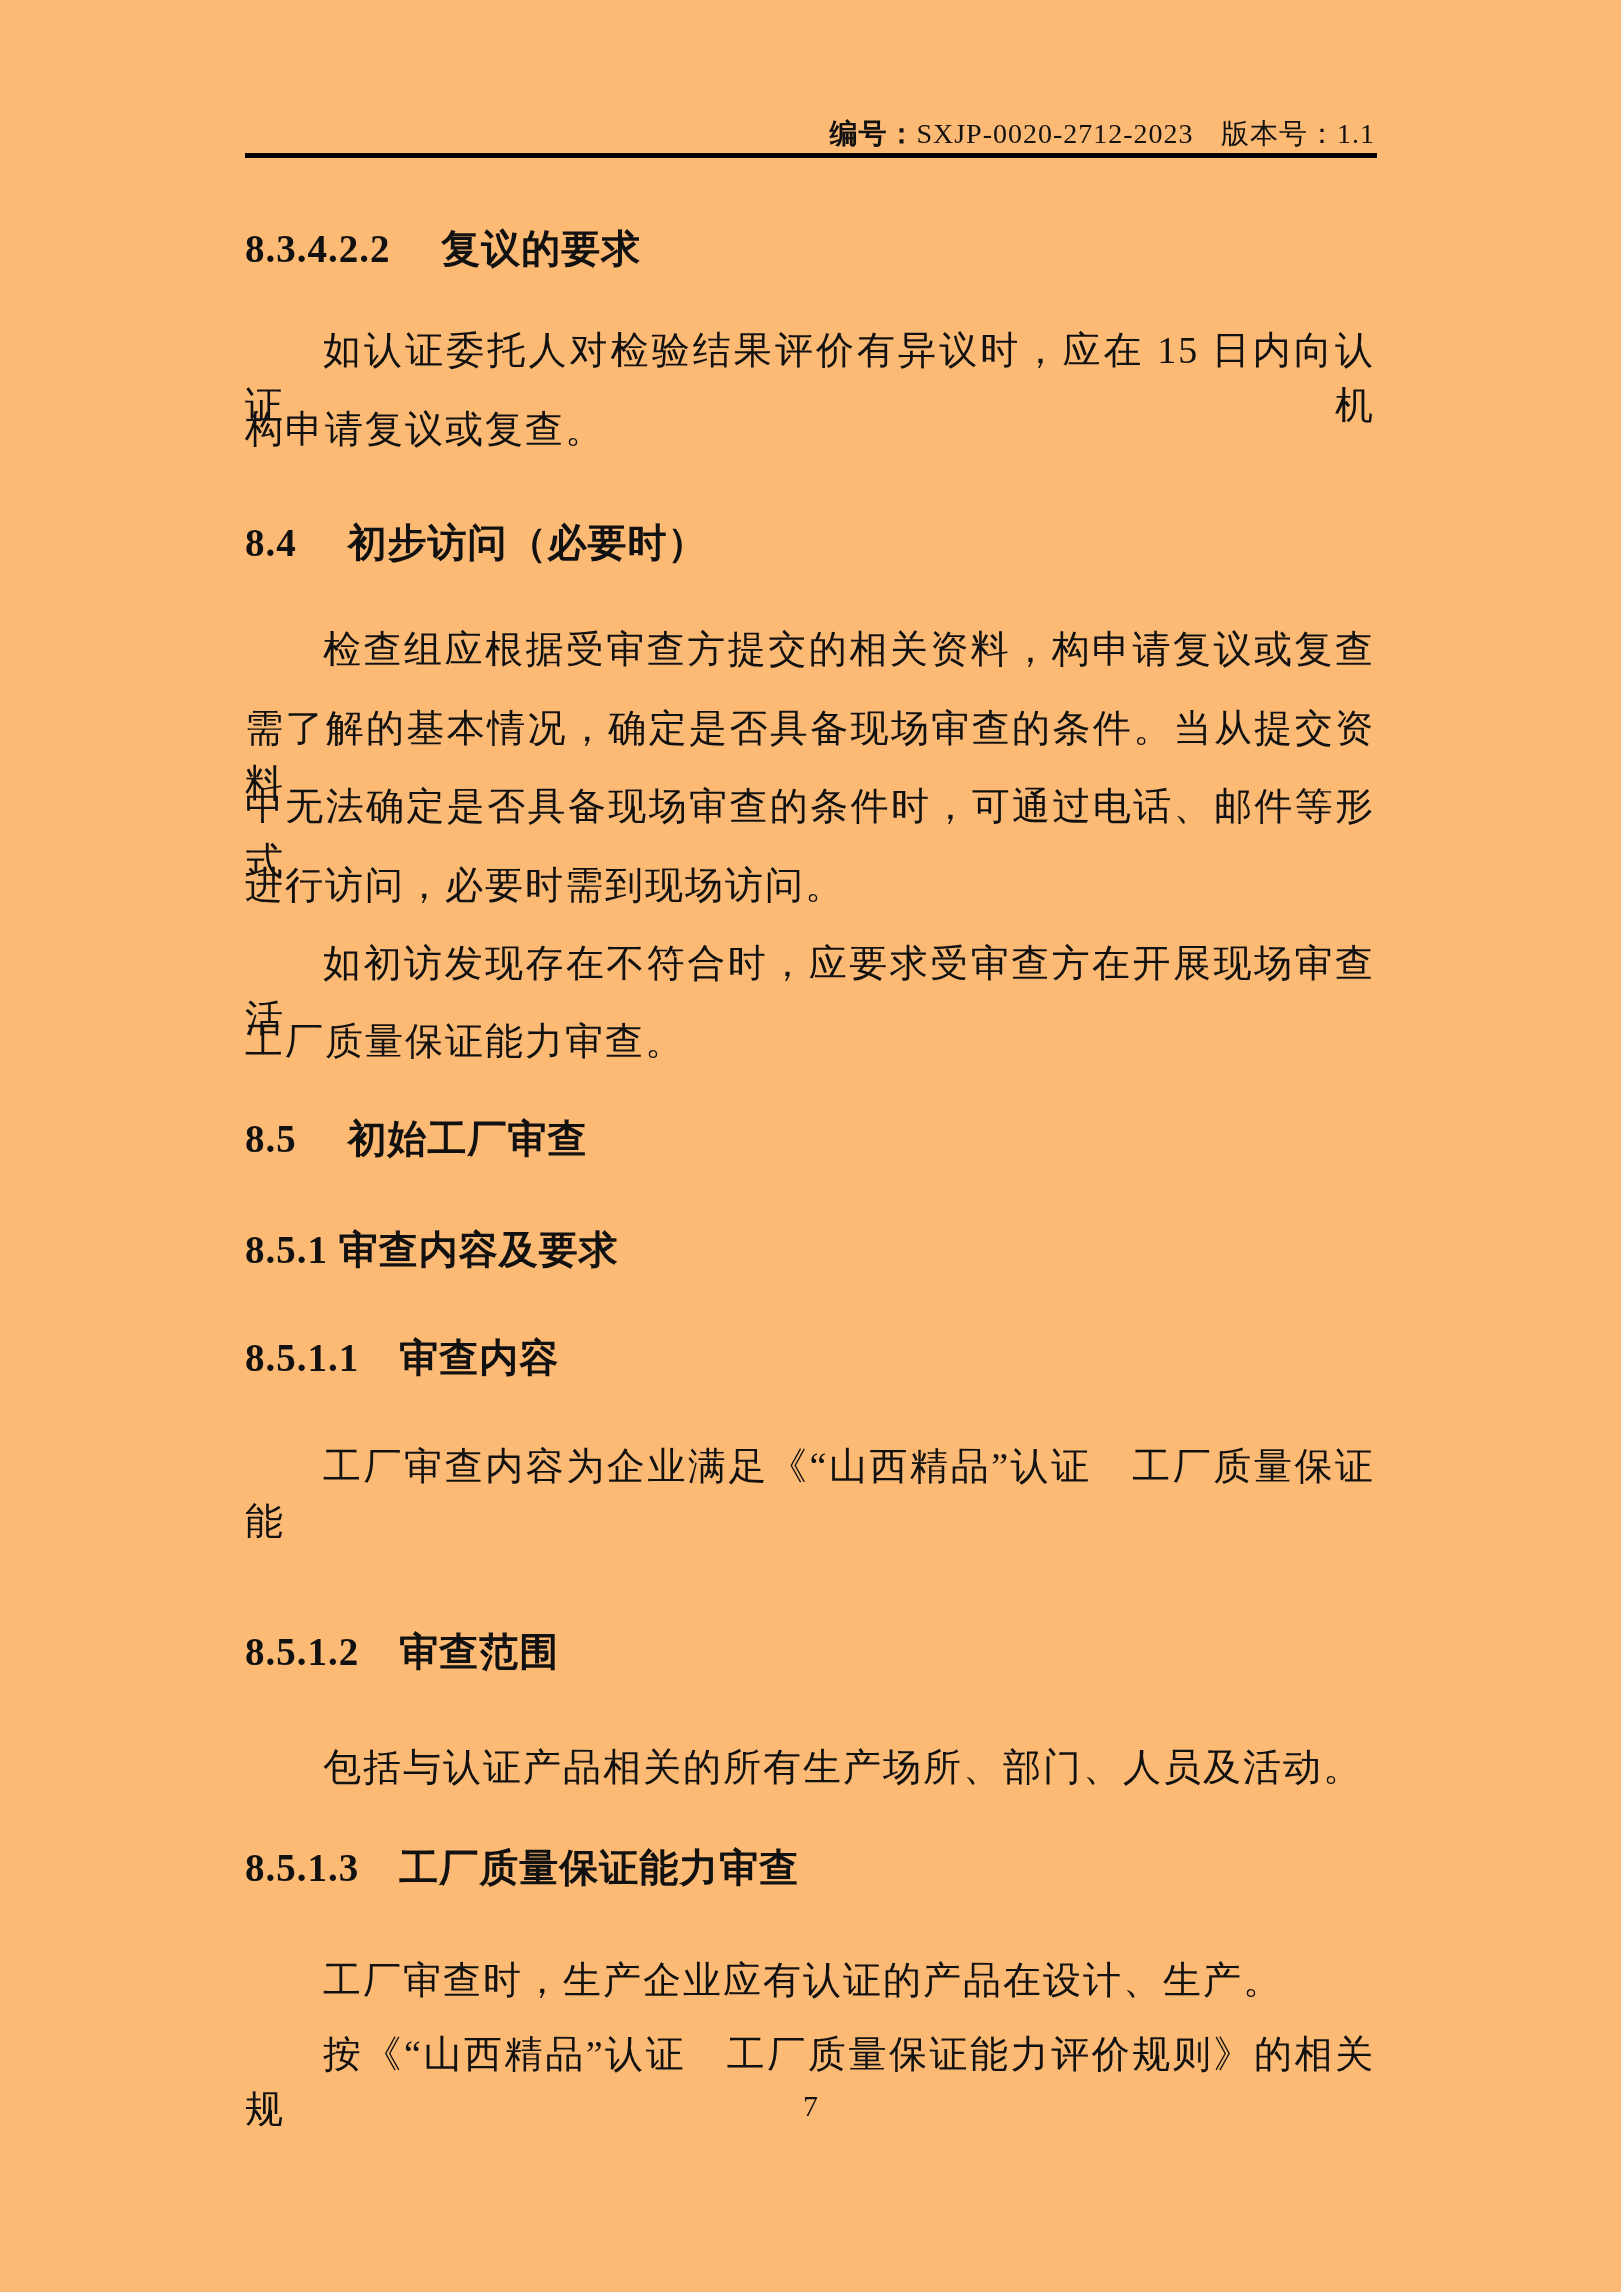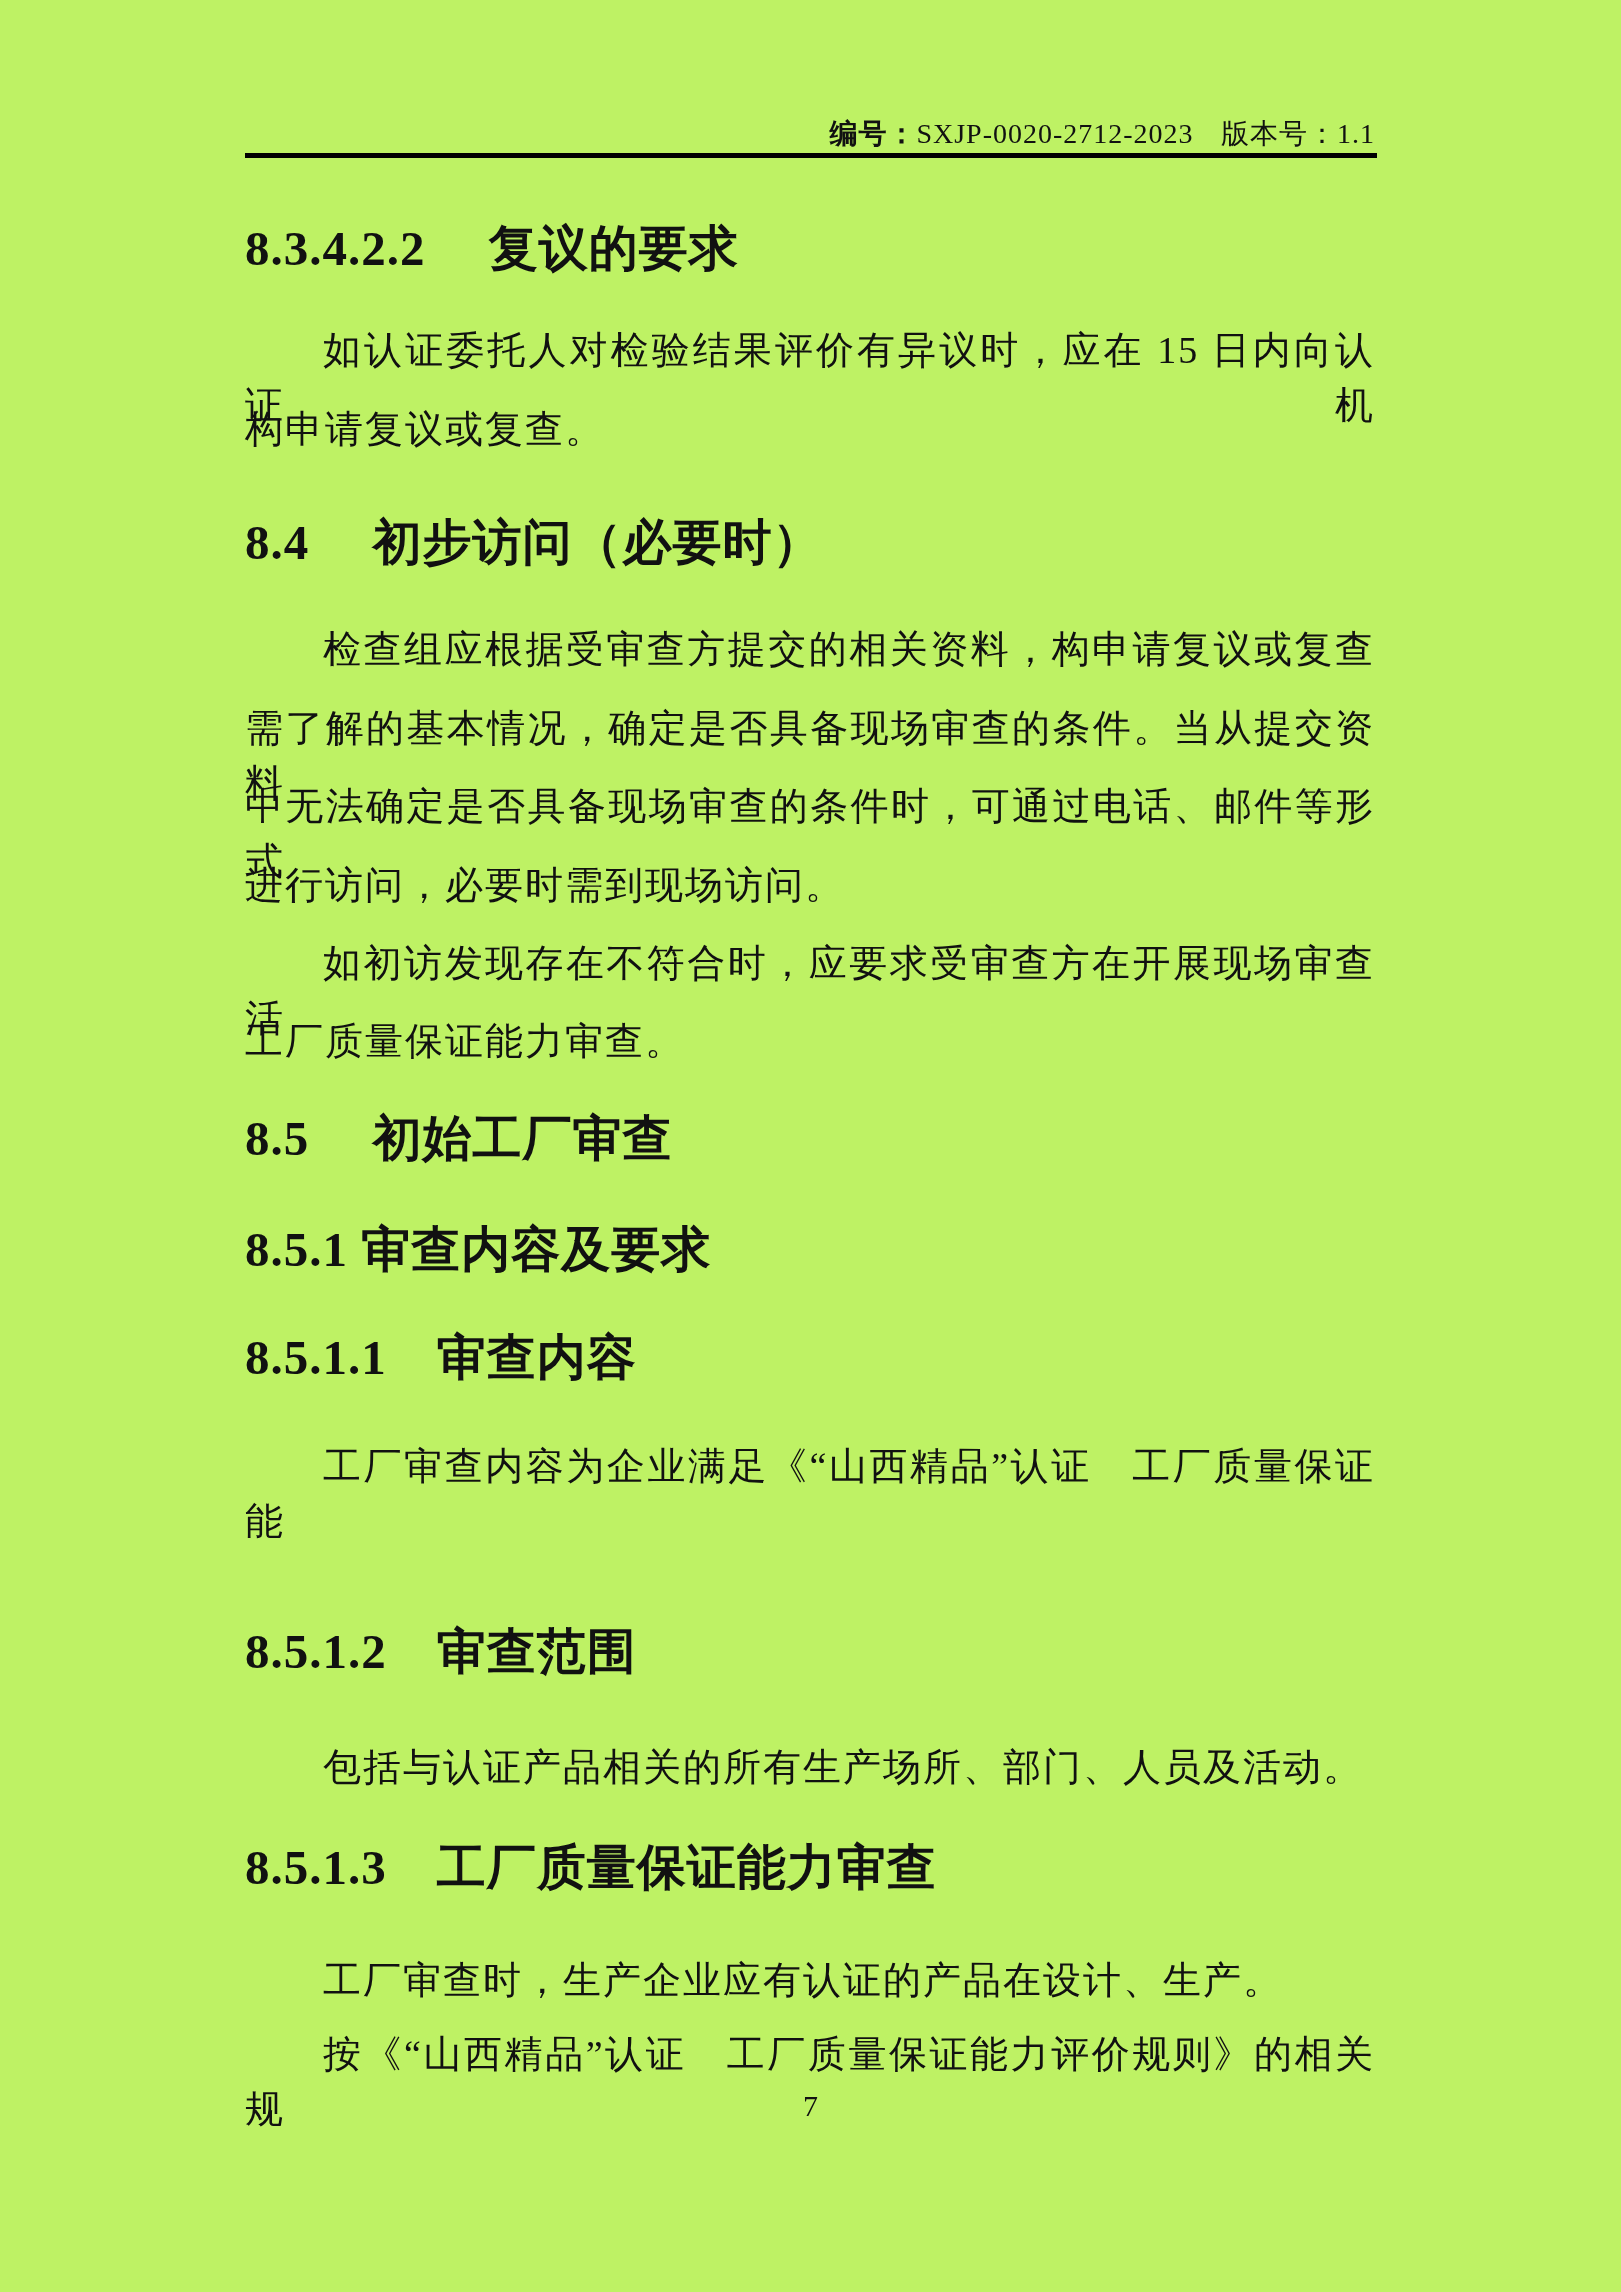--- a/index.html
+++ b/index.html
@@ -1,21 +1,21 @@
 <!DOCTYPE html>
 <html><head>
 <meta charset="utf-8">
 <style>
   html, body { margin: 0; padding: 0; background: #888; }
   .page {
     position: relative;
     width: 1621px;
     height: 2293px;
     margin: 0 auto;
-    background: #bef264;
+    background: #fdba74;
     color: #111;
     font-family: "Liberation Serif", "DejaVu Serif", serif;
     overflow: hidden;
   }
   .hdr {
     position: absolute;
     top: 114px;
     left: 245px;
     width: 1130px;
     text-align: right;
@@ -31,21 +31,21 @@
     top: 153px;
     left: 245px;
     width: 1132px;
     height: 4.9px;
     background: #000;
   }
   .h {
     position: absolute;
     left: 245px;
     width: 1130px;
-    font-size: 49px;
+    font-size: 39px;
     font-weight: bold;
     line-height: 55px;
     letter-spacing: 1px;
     white-space: pre-wrap;
   }
   .ln {
     position: absolute;
     left: 245px;
     width: 1130px;
     font-size: 38px;

